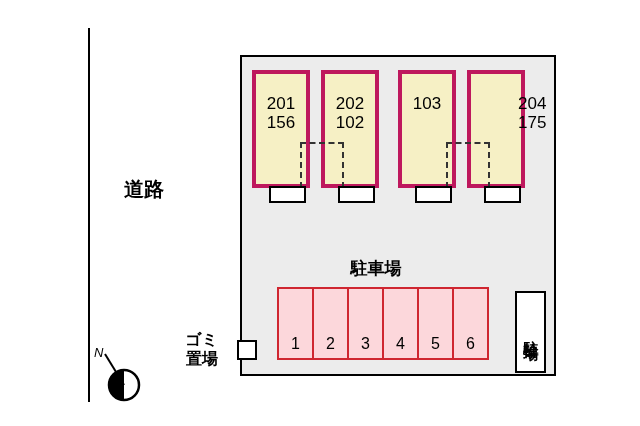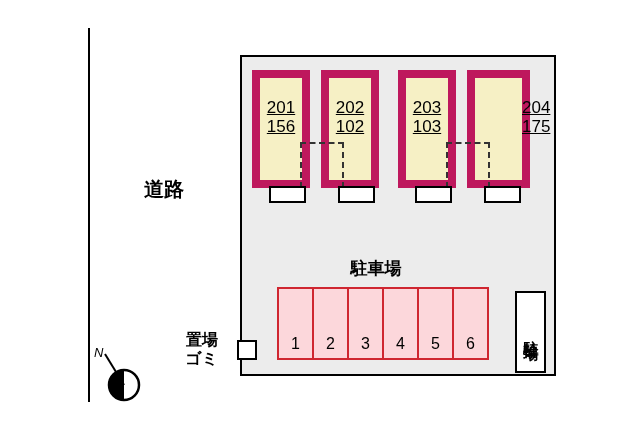--- a/index.html
+++ b/index.html
@@ -3,28 +3,28 @@
 <meta charset="utf-8">
 <style>
   * { margin:0; padding:0; box-sizing:border-box; }
   html,body { background:#fff; }
   #canvas {
     position:relative; width:640px; height:426px; background:#fff;
     font-family:"Liberation Sans","DejaVu Sans",sans-serif; color:#000; overflow:hidden;
   }
   .road-line { position:absolute; left:88px; top:28px; width:2px; height:374px; background:#000; }
   .lbl { position:absolute; font-weight:bold; }
-  .road-label { left:144px; top:176px; font-size:20px; }
+  .road-label { left:124px; top:176px; font-size:20px; }
   .site {
     position:absolute; left:240px; top:55px; width:316px; height:321px;
     background:var(--site_fill,#ececec); border:2px solid #000;
   }
   .unit {
     position:absolute; top:70px; width:58px; height:118px;
-    background:var(--unit_fill,#f6f0c5); border:8px solid #be185d;text-decoration:underline;
+    background:var(--unit_fill,#f6f0c5); border:4px solid #be185d;
   }
   .unit-num { margin-top:20px; text-align:center; font-size:17px; line-height:19px; }
   .unit-num span { display:block; }
   .entrance {
     position:absolute; top:142px; width:44px; height:46px;
     border:2px dashed #333; border-bottom:none;
   }
   .porch {
     position:absolute; top:186px; width:37px; height:17px;
     background:#fff; border:2px solid #000;
@@ -69,21 +69,20 @@
     </div>
   </div>
   <div class="unit" style="left:321px;">
     <div class="unit-num">
       <span>202</span>
       <span>102</span>
     </div>
   </div>
   <div class="unit" style="left:398px;">
     <div class="unit-num">
-      <span>203</span>
       <span>103</span>
     </div>
   </div>
   <div class="unit" style="left:467px;padding-left:47px;">
     <div class="unit-num">
       <span>204</span>
       <span>175</span>
     </div>
   </div>
 
@@ -115,22 +114,22 @@
     <div class="pspace">
       <span class="pnum">6</span>
     </div>
   </div>
 
   <div class="bike-box">
     <span class="vtext">駐輪場</span>
   </div>
 
   <div class="lbl garbage-label">
+    <span>ゴミ</span>
     <span>置場</span>
-    <span>ゴミ</span>
   </div>
   <div class="garbage-box"></div>
 
   <svg class="compass" width="54" height="64" viewBox="0 0 54 64">
     <text x="1" y="13" font-size="13" font-style="italic" fill="#000">N</text>
     <circle cx="31" cy="41" r="15" fill="#fff" stroke="#000" stroke-width="2.5"></circle>
     <path d="M31 26 A15 15 0 0 0 31 56 Z" fill="#000"></path>
     <line x1="12" y1="10" x2="31" y2="41" stroke="#000" stroke-width="2"></line>
   </svg>
 

